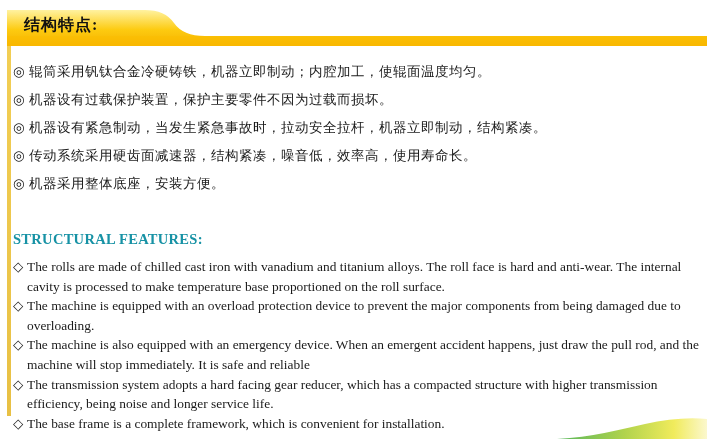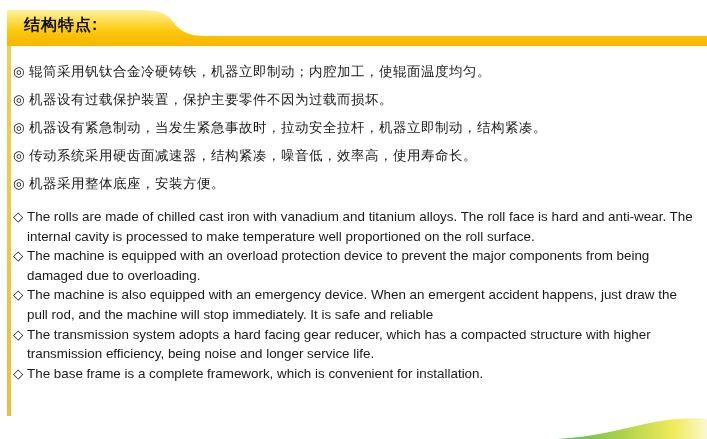--- a/index.html
+++ b/index.html
@@ -1,21 +1,21 @@
 <!DOCTYPE html>
 <html><head>
 <meta charset="utf-8">
 <style>
   html,body { margin:0; padding:0; background:#ffffff; }
   .page {
     position:relative;
     width:707px; height:439px;
     background:#ffffff;
     overflow:hidden;
-    font-family:Liberation Sans, sans-serif;
+    font-family:Liberation Serif, serif;
     color:#1a1a1a;
   }
   
   .header-shape {
     position:absolute; top:10px; left:7px;
     width:700px; height:36px;
   }
   .header-title {
     position:absolute; top:15px; left:24px;
     font-size:16px; font-weight:bold; color:#111;
@@ -97,25 +97,26 @@
       <div class="cn-item">
         <span class="marker">◎</span>
         <span class="text">传动系统采用硬齿面减速器，结构紧凑，噪音低，效率高，使用寿命长。</span>
       </div>
       <div class="cn-item">
         <span class="marker">◎</span>
         <span class="text">机器采用整体底座，安装方便。</span>
       </div>
     </div>
 
+    <div class="en-heading" style="color:#1792A5;">STRUCTURAL FEATURES:</div>
 
     <div class="en-list">
       <div class="en-item">
         <span class="marker">◇</span>
-        <span class="text">The rolls are made of chilled cast iron with vanadium and titanium alloys. The roll face is hard and anti-wear. The internal cavity is processed to make temperature well proportioned on the roll surface.</span>
+        <span class="text">The rolls are made of chilled cast iron with vanadium and titanium alloys. The roll face is hard and anti-wear. The internal cavity is processed to make temperature base proportioned on the roll surface.</span>
       </div>
       <div class="en-item">
         <span class="marker">◇</span>
         <span class="text">The machine is equipped with an overload protection device to prevent the major components from being damaged due to overloading.</span>
       </div>
       <div class="en-item">
         <span class="marker">◇</span>
         <span class="text">The machine is also equipped with an emergency device. When an emergent accident happens, just draw the pull rod, and the machine will stop immediately. It is safe and reliable</span>
       </div>
       <div class="en-item">

